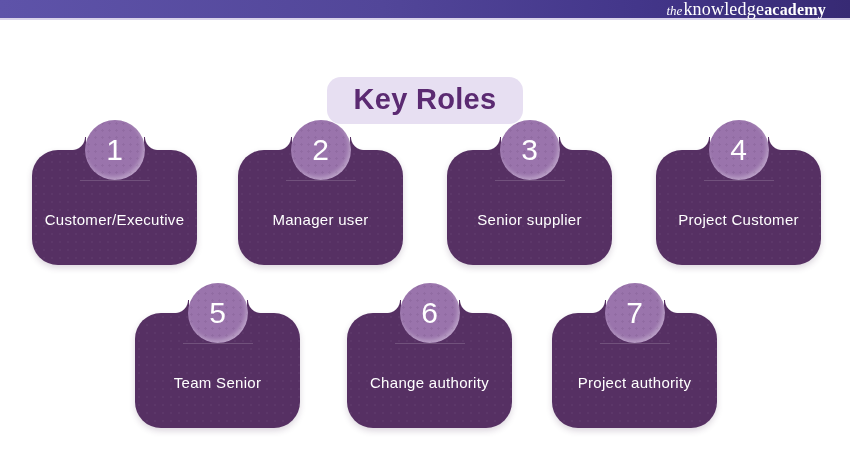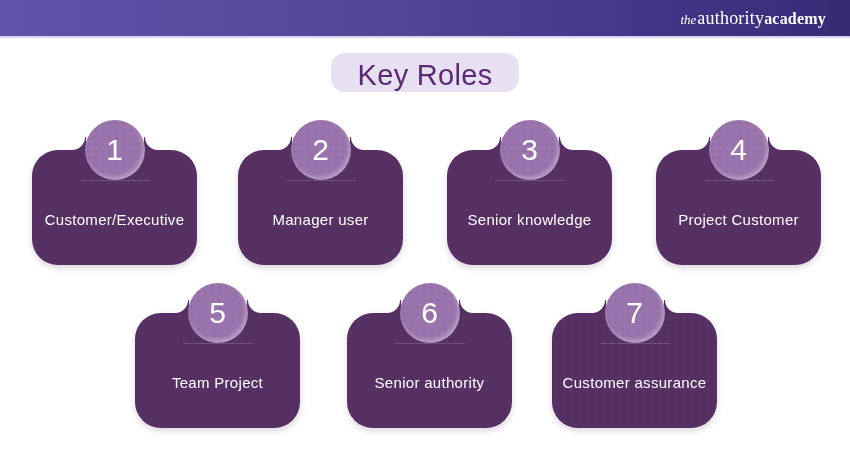--- a/index.html
+++ b/index.html
@@ -6,41 +6,41 @@
   body{
     width:850px;height:450px;
     background:#ffffff;
     font-family:"Liberation Sans", sans-serif;
     overflow:hidden;
   }
   .stage{position:relative;width:850px;height:450px;background:#fff;}
 
   
   .header{
-    position:absolute;left:0;top:0;width:100%;height:38px;
+    position:absolute;left:0;top:0;width:100%;height:20px;
     background:linear-gradient(90deg,#5e53a9 0%,#524699 45%,#43368a 75%,#372a74 100%);
     border-bottom:2px solid #d9d3ea;
     display:flex;align-items:center;justify-content:flex-end;
     box-sizing:border-box;
   }
   .logo{
     padding-right:24px;color:#ffffff;white-space:nowrap;
     font-family:"Liberation Serif", serif;
     line-height:1;display:flex;align-items:baseline;
   }
   .logo .the{font-style:italic;font-size:13px;margin-right:1px;}
   .logo .kn{font-size:18px;letter-spacing:.2px;}
   .logo .ac{font-size:16px;font-weight:700;letter-spacing:.2px;}
 
   
   .title-row{position:absolute;left:0;top:53px;width:100%;display:flex;justify-content:center;}
   .title-chip{
     background:#e7dff2;border-radius:14px;
-    padding:6px 27px 0 27px;
-    color:#5b2a72;font-size:29px;font-weight:400;letter-spacing:.3px;
+    padding:6px 27px 8px 27px;
+    color:#5b2a72;font-size:29px;font-weight:700;letter-spacing:.3px;margin-top:24px;
   }
 
   
   .card{
     position:absolute;width:165px;height:115px;
     background:#563063;border-radius:26px;
     box-shadow:0 3px 6px rgba(60,30,70,.18);
     background-image:radial-gradient(rgba(255,255,255,.035) 1px, transparent 1.3px);
     background-size:8px 8px;
   }
@@ -84,21 +84,21 @@
   .c7{left:552px;top:313px;}
 </style>
 </head>
 <body>
 
 <div class="stage">
 
   <div class="header">
     <div class="logo">
       <span class="the">the</span>
-        <span class="kn">authority</span>
+        <span class="kn">knowledge</span>
         <span class="ac">academy</span>
     </div>
   </div>
 
   <div class="title-row">
     <div class="title-chip">Key Roles</div>
   </div>
 
   <div class="card c1">
     <div class="fillet left"></div>
@@ -114,48 +114,48 @@
     <div class="badge">2</div>
     <div class="sep"></div>
     <div class="card-label">Manager user</div>
   </div>
 
   <div class="card c3">
     <div class="fillet left"></div>
     <div class="fillet right"></div>
     <div class="badge">3</div>
     <div class="sep"></div>
-    <div class="card-label">Senior knowledge</div>
+    <div class="card-label">Senior supplier</div>
   </div>
 
   <div class="card c4">
     <div class="fillet left"></div>
     <div class="fillet right"></div>
     <div class="badge">4</div>
     <div class="sep"></div>
     <div class="card-label">Project Customer</div>
   </div>
 
   <div class="card c5">
     <div class="fillet left"></div>
     <div class="fillet right"></div>
     <div class="badge">5</div>
     <div class="sep"></div>
-    <div class="card-label">Team Project</div>
+    <div class="card-label">Team Senior</div>
   </div>
 
   <div class="card c6">
     <div class="fillet left"></div>
     <div class="fillet right"></div>
     <div class="badge">6</div>
     <div class="sep"></div>
-    <div class="card-label">Senior authority</div>
+    <div class="card-label">Change authority</div>
   </div>
 
   <div class="card c7">
     <div class="fillet left"></div>
     <div class="fillet right"></div>
     <div class="badge">7</div>
     <div class="sep"></div>
-    <div class="card-label">Customer assurance</div>
+    <div class="card-label">Project authority</div>
   </div>
 
 </div>
 
 </body></html>

